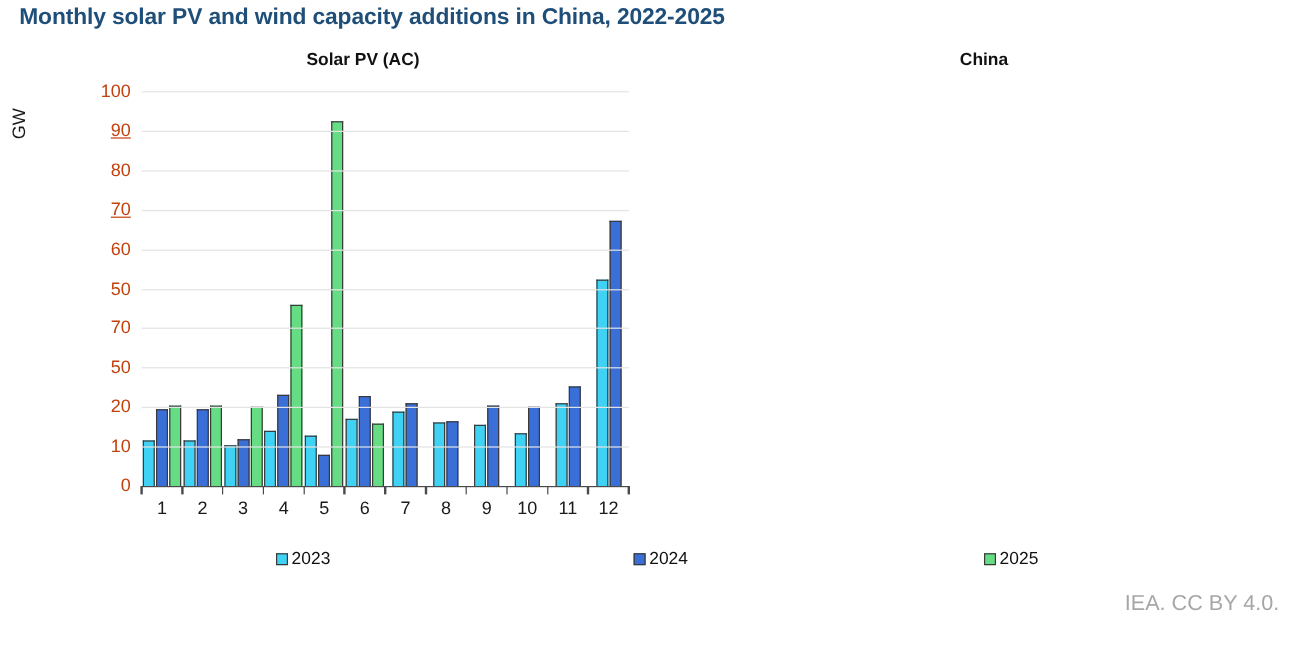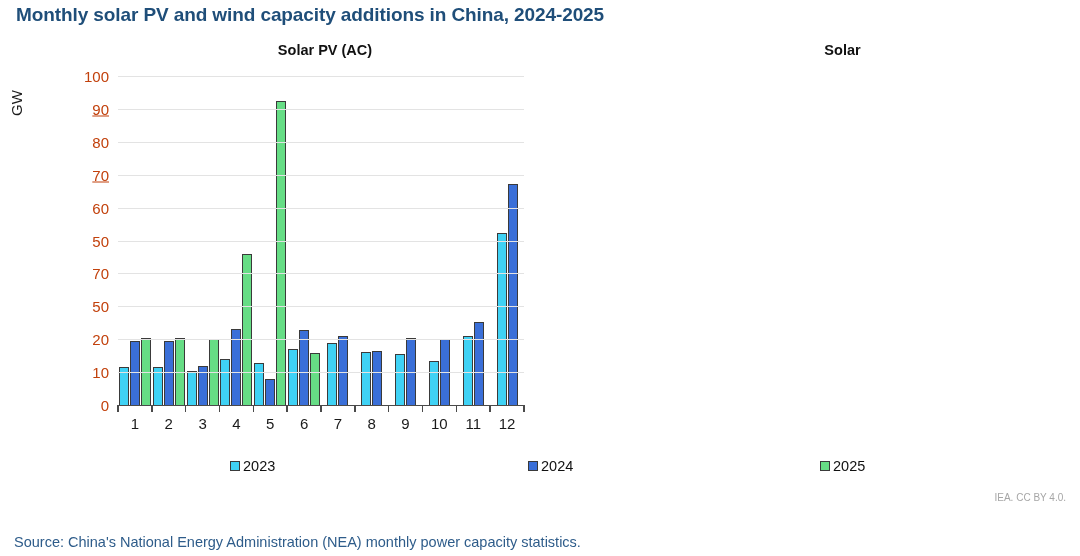--- a/index.html
+++ b/index.html
@@ -15,21 +15,21 @@
   
   .main-title{
     position:absolute;left:16px;top:4px;
     font-size:19px;font-weight:bold;
     color:#1F4E79;
     letter-spacing:-0.1px;
     white-space:nowrap;
   }
 
   
-  .panel{position:absolute;top:38px;height:410px;padding-left:45px;}
+  .panel{position:absolute;top:38px;height:410px;}
   .panel-left{left:0px;width:545px;}
   .panel-right{left:545px;width:520px;}
 
   .panel-title{
     position:absolute;top:4px;left:0;right:0;
     text-align:center;
     font-size:14.5px;font-weight:bold;color:#111111;
   }
   .panel-left .panel-title{padding-left:60px;}
   .panel-right .panel-title{padding-left:30px;}
@@ -120,35 +120,35 @@
   .legend-swatch{
     width:10px;height:10px;
     border:1.2px solid #3a3a3a;
     box-sizing:border-box;
     display:inline-block;
   }
 
   
   .iea-credit{
     position:absolute;right:14px;top:492px;
-    font-size:10px;color:#a6a6a6;
+    font-size:18px;color:#a6a6a6;
     white-space:nowrap;
   }
   .source-note{
     position:absolute;left:14px;top:534px;
     font-size:14.5px;color:#2E5C8A;
     white-space:nowrap;
   }
 </style>
 </head>
 <body>
 
 <div class="page">
 
-  <div class="main-title">Monthly solar PV and wind capacity additions in China, 2024-2025</div>
+  <div class="main-title">Monthly solar PV and wind capacity additions in China, 2022-2025</div>
 
   <div class="panel panel-left">
     <div class="panel-title">Solar PV (AC)</div>
     <div class="axis-unit">GW</div>
     <div class="plot plot-left" id="plot-0">
       <div class="groups" id="groups-0">
           <div class="group">
             <div class="bar" title="2023 · month 1 · 11.5 GW" style="height: 11.5%; background: rgb(63, 210, 245);"></div>
             <div class="bar" title="2024 · month 1 · 19.5 GW" style="height: 19.5%; background: rgb(58, 111, 216);"></div>
             <div class="bar" title="2025 · month 1 · 20.3 GW" style="height: 20.3%; background: rgb(102, 221, 133);"></div>
@@ -250,35 +250,34 @@
         <div class="gridline" style="top: 20%;"></div>
         <div class="ylabel" style="top: 20%;">80</div>
         <div class="gridline" style="top: 10%;"></div>
         <div class="ylabel" style="top: 10%; text-decoration: underline;">90</div>
         <div class="gridline" style="top: 0%;"></div>
         <div class="ylabel" style="top: 0%;">100</div>
       </div>
   </div>
 
   <div class="panel panel-right">
-    <div class="panel-title">Solar</div>
+    <div class="panel-title">China</div>
 
   </div>
 
   <div class="legend">
     <div class="legend-item" style="left:230px;">
       <span class="legend-swatch" style="background: rgb(63, 210, 245);"></span>
       <span>2023</span>
     </div>
     <div class="legend-item" style="left:528px;justify-content:flex-end;">
       <span class="legend-swatch" style="background: rgb(58, 111, 216);"></span>
       <span>2024</span>
     </div>
     <div class="legend-item" style="left:820px;">
       <span class="legend-swatch" style="background: rgb(102, 221, 133);"></span>
       <span>2025</span>
     </div>
   </div>
 
   <div class="iea-credit">IEA. CC BY 4.0.</div>
-  <div class="source-note">Source: China's National Energy Administration (NEA) monthly power capacity statistics.</div>
 
 </div>
 
 </body></html>

